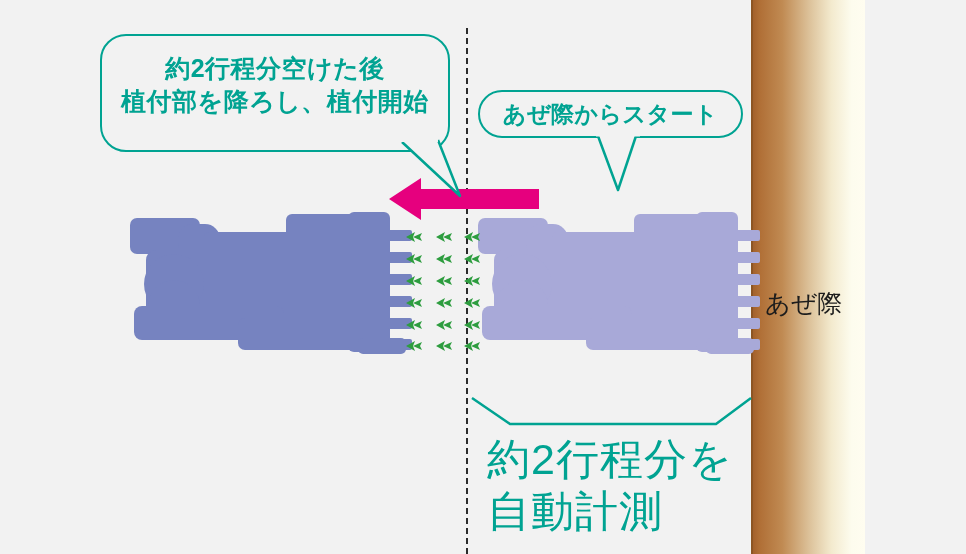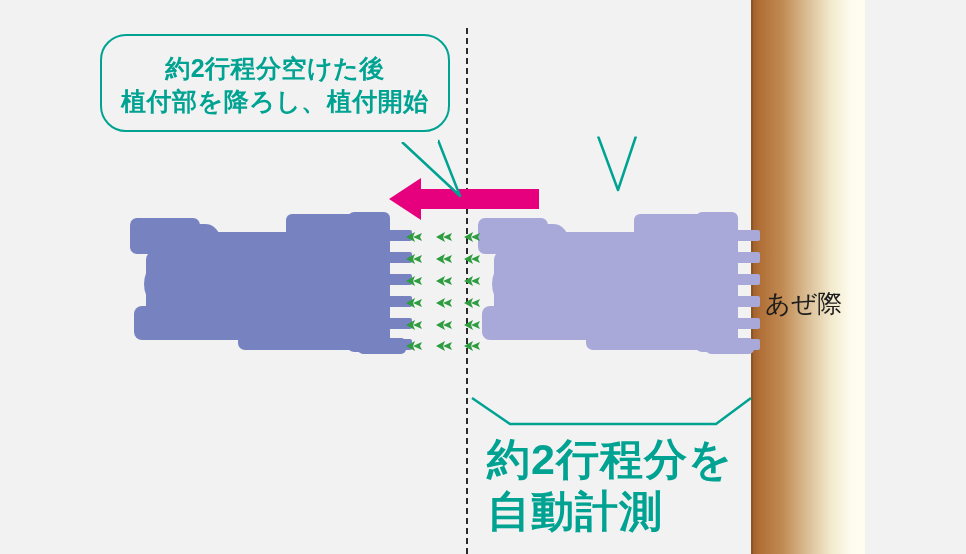--- a/index.html
+++ b/index.html
@@ -73,21 +73,21 @@
     background: #f2f2f2;
     color: #00a392;
     font-weight: bold;
     text-align: center;
     white-space: pre-line;
   }
   #bubble-left {
     left: 100px;
     top: 34px;
     width: 350px;
-    height: 98px;
+    height: 118px;
     border-radius: 26px;
     font-size: 25px;
     line-height: 1.32;
     padding-top: 16px;
     letter-spacing: .5px;
   }
   #bubble-right {
     left: 478px;
     top: 90px;
     width: 265px;
@@ -137,21 +137,21 @@
     width: 282px;
     height: 32px;
   }
 
   
   .caption {
     position: absolute;
     left: 487px;
     top: 434px;
     color: #00a392;
-    font-weight: bold;
+    font-weight: normal;
     font-size: 43px;
     line-height: 1.2;
     letter-spacing: 1px;
     white-space: pre-line;
   }
 </style>
 </head>
 <body>
 
 <div id="stage">
@@ -245,20 +245,21 @@
     <path d="M0 22 L32 1 L32 12 L150 12 L150 32 L32 32 L32 43 Z" fill="#e6007e"></path>
   </svg>
 
   <div class="bubble" id="bubble-left">約2行程分空けた後
 植付部を降ろし、植付開始</div>
   <svg class="tail-svg" style="left:398px; top:140px;" width="80" height="60" viewBox="0 0 80 60">
     <path d="M4 2 L62 56 L40 0" fill="#f2f2f2" stroke="#00a392" stroke-width="2.5" stroke-linejoin="round"></path>
     <line x1="2" y1="0" x2="40" y2="0" stroke="#f2f2f2" stroke-width="4"></line>
   </svg>
 
+  <div class="bubble" id="bubble-right">あぜ際からスタート</div>
   <svg class="tail-svg" style="left:596px; top:134px;" width="46" height="60" viewBox="0 0 46 60">
     <path d="M2 2 L22 56 L40 2" fill="#f2f2f2" stroke="#00a392" stroke-width="2.5" stroke-linejoin="round"></path>
     <line x1="0" y1="0" x2="44" y2="0" stroke="#f2f2f2" stroke-width="5"></line>
   </svg>
 
   <svg class="bracket" width="282" height="32" viewBox="0 0 282 32">
     <path d="M2 2 L40 28 L246 28 L281 2" fill="none" stroke="#00a392" stroke-width="2.5" stroke-linejoin="round"></path>
   </svg>
 
   <div class="caption">約2行程分を

